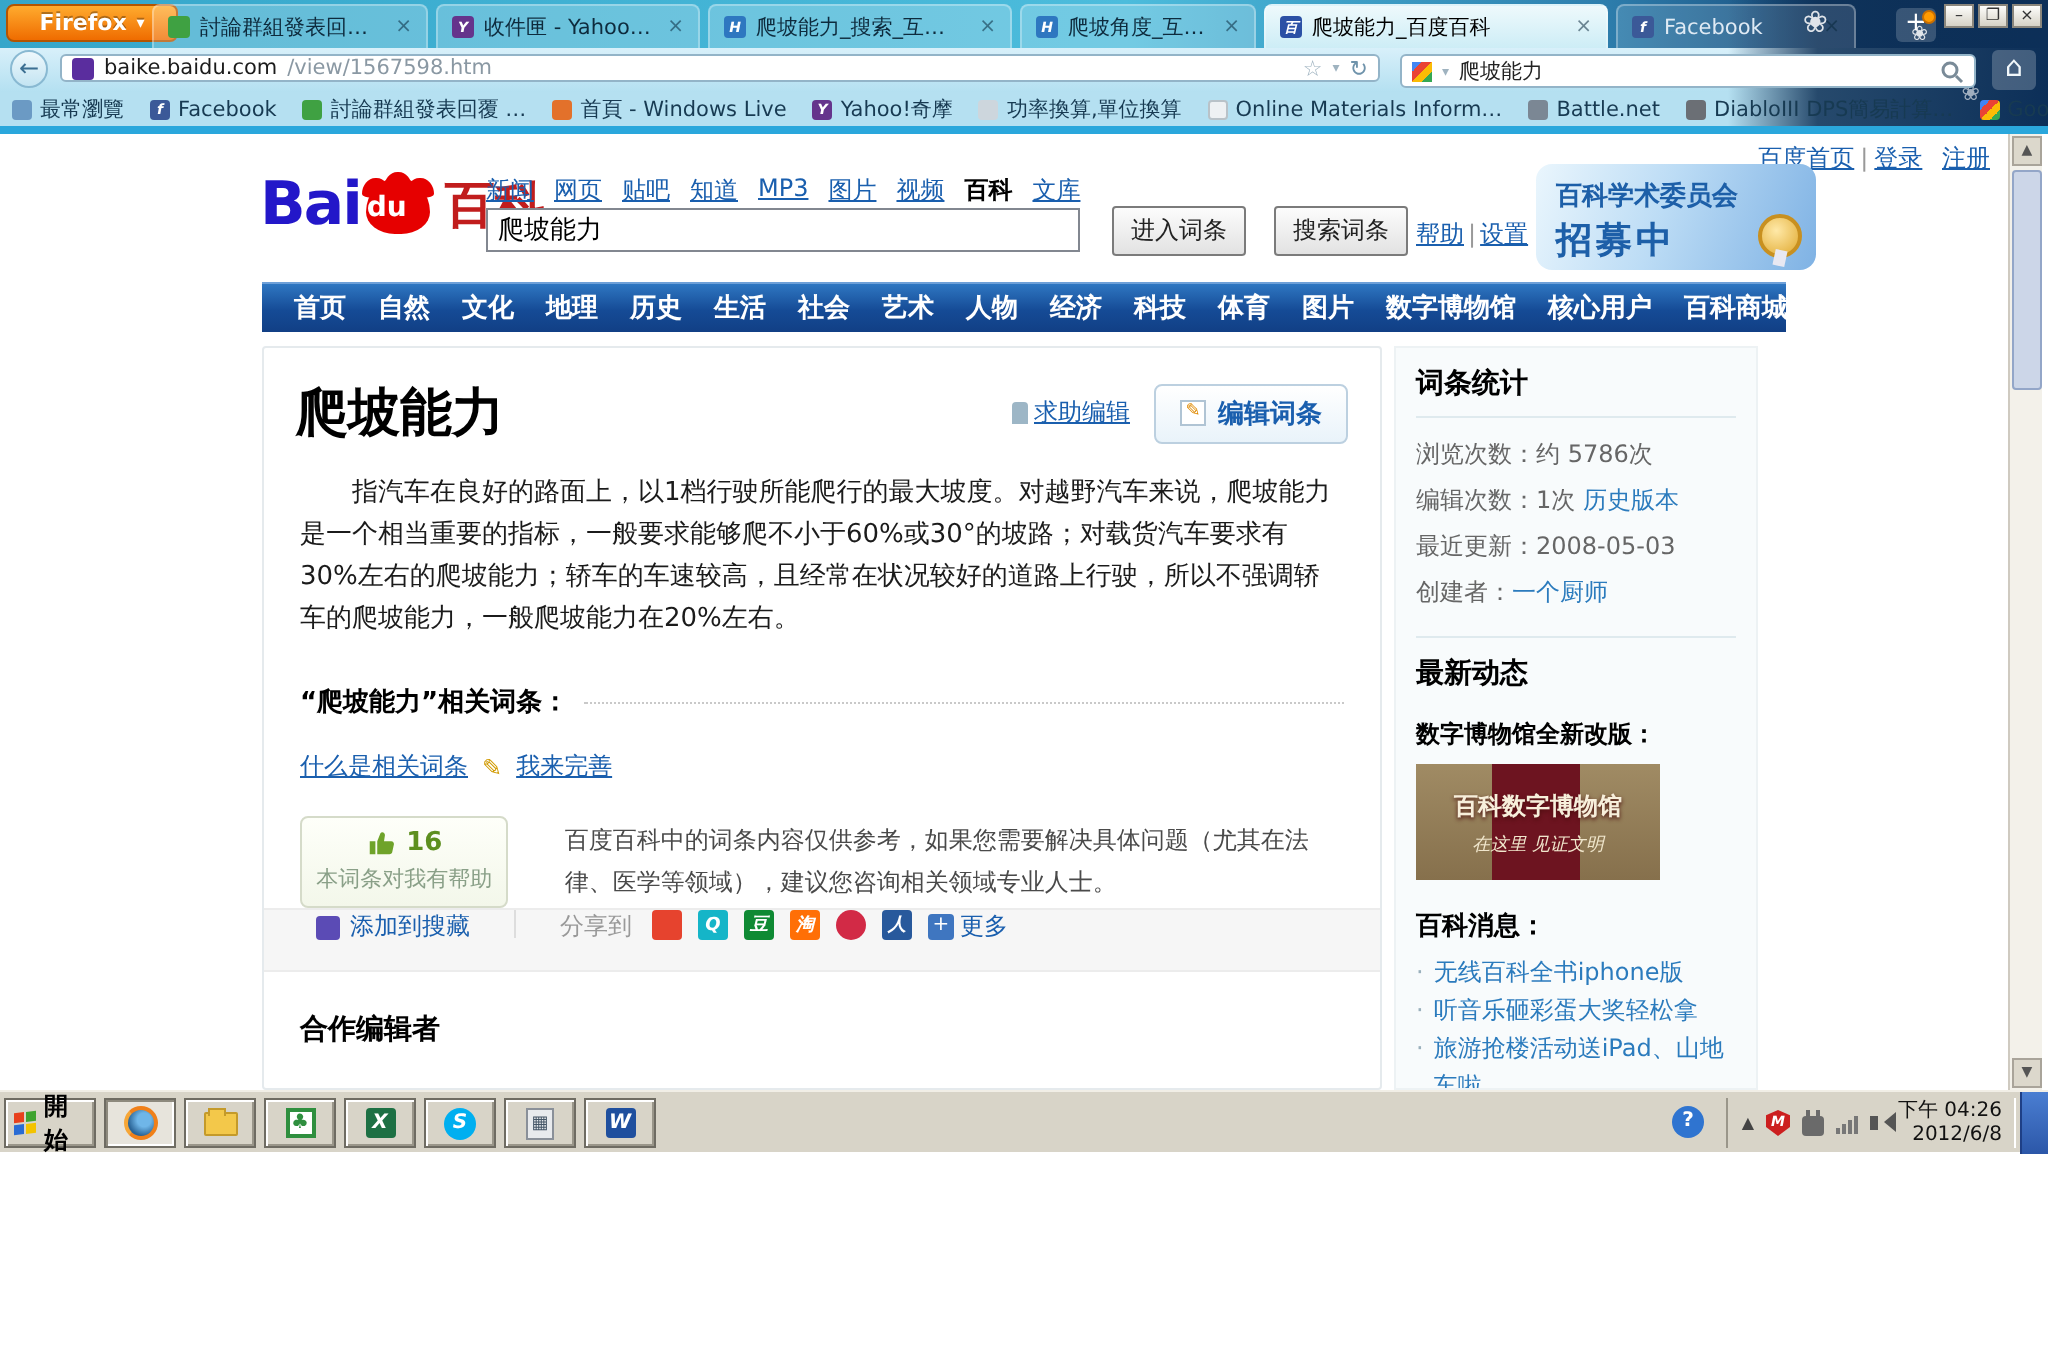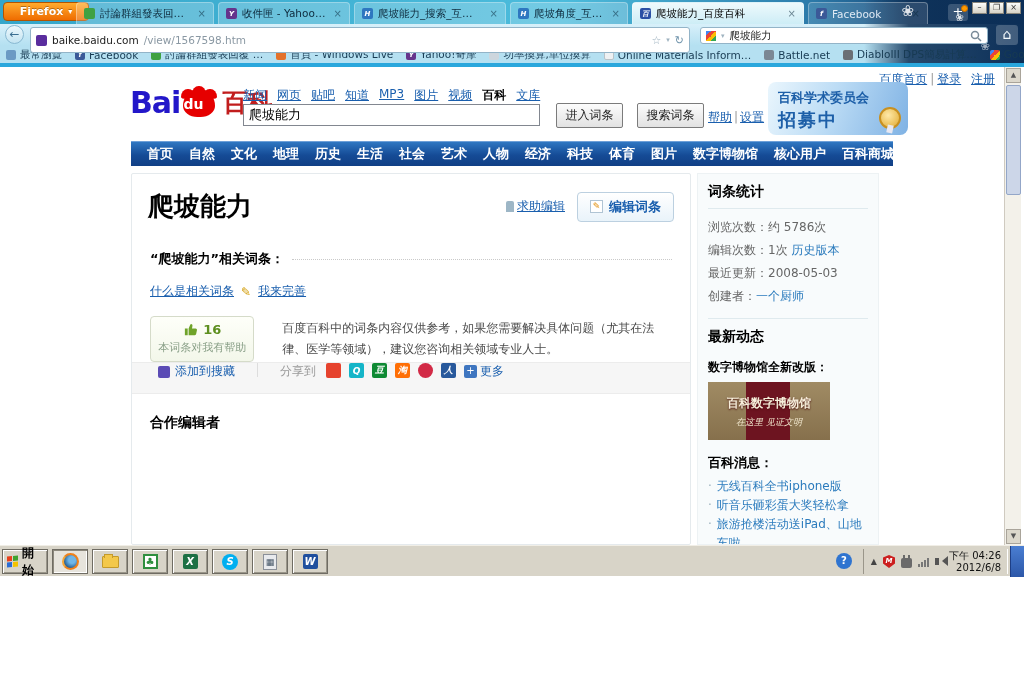--- a/index.html
+++ b/index.html
@@ -41,21 +41,21 @@
   #newtab-btn { position:absolute; top:4px; left:948px; width:20px; height:17px; z-index:2;
     background:rgba(255,255,255,.18); border-radius:3px; color:#fff; font-size:13px; line-height:16px; text-align:center; }
   #win-controls { position:absolute; top:2px; right:3px; display:flex; gap:2px; align-items:center; z-index:5; }
   #win-dot { width:7px; height:7px; border-radius:50%; background:#ff9a00; border:1px solid #c86e00; margin-right:2px; }
   .wbtn { width:15px; height:12px; background:linear-gradient(#fdfdfb,#d6d2c6); border:1px solid #8a867c;
     font-size:8px; line-height:10px; text-align:center; color:#333; }
 
   #back-btn { position:absolute; top:25px; left:5px; width:19px; height:19px; border-radius:50%; z-index:2;
     background:linear-gradient(#eef8fc,#c3e4f2); border:1px solid #89b9d2; color:#3c6f92; font-size:12px;
     line-height:17px; text-align:center; }
-  #urlbar { position:absolute; top:27px; left:30px; width:660px; height:26px; z-index:2;
+  #urlbar { position:absolute; top:27px; left:30px; width:660px; height:14px; z-index:2;
     background:#fff; border:1px solid #93b4c8; border-radius:3px; display:flex; align-items:center; gap:5px;
     padding:0 5px; font-size:10.5px; }
   #page-ico { width:11px; height:11px; border-radius:2px; background:#5a2d9e; flex:none; }
   #url-host { color:#1b1b1b; } #url-path { color:#8a98a3; }
   #url-right { margin-left:auto; display:flex; gap:5px; color:#9fb3c0; font-size:11px; align-items:center; }
   #url-reload { color:#6f93ab; }
   #searchbox { position:absolute; top:27px; left:700px; width:288px; height:17px; z-index:3;
     background:#fff; border:1px solid #93b4c8; border-radius:3px; display:flex; align-items:center; gap:5px;
     padding:0 5px; font-size:10.5px; color:#222; }
   #gicon { width:10px; height:10px; flex:none;
@@ -402,20 +402,21 @@
           <a href="#" id="help-edit">
               <i class="he-ico"></i>
               <span>求助编辑</span>
             </a>
           <div id="edit-btn">
             <i class="ed-ico">✎</i>
             <span>编辑词条</span>
           </div>
         </div>
       </div>
+      <p id="body-text">指汽车在良好的路面上，以1档行驶所能爬行的最大坡度。对越野汽车来说，爬坡能力是一个相当重要的指标，一般要求能够爬不小于60%或30°的坡路；对载货汽车要求有30%左右的爬坡能力；轿车的车速较高，且经常在状况较好的道路上行驶，所以不强调轿车的爬坡能力，一般爬坡能力在20%左右。</p>
 
       <div id="related">
         <div id="related-head">
           <b>“爬坡能力”相关词条：</b>
           <span class="dots"></span>
         </div>
         <div id="related-links">
           <a href="#">什么是相关词条</a>
           <span class="pencil">✎</span>
           <a href="#">我来完善</a>

